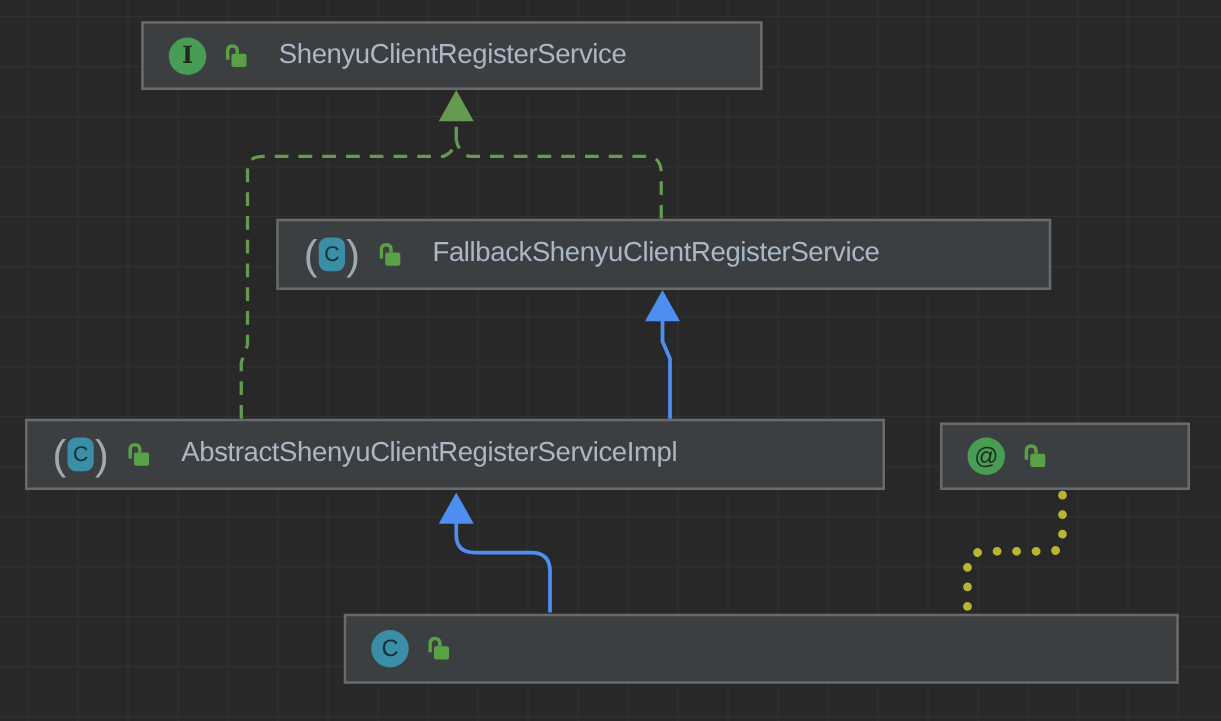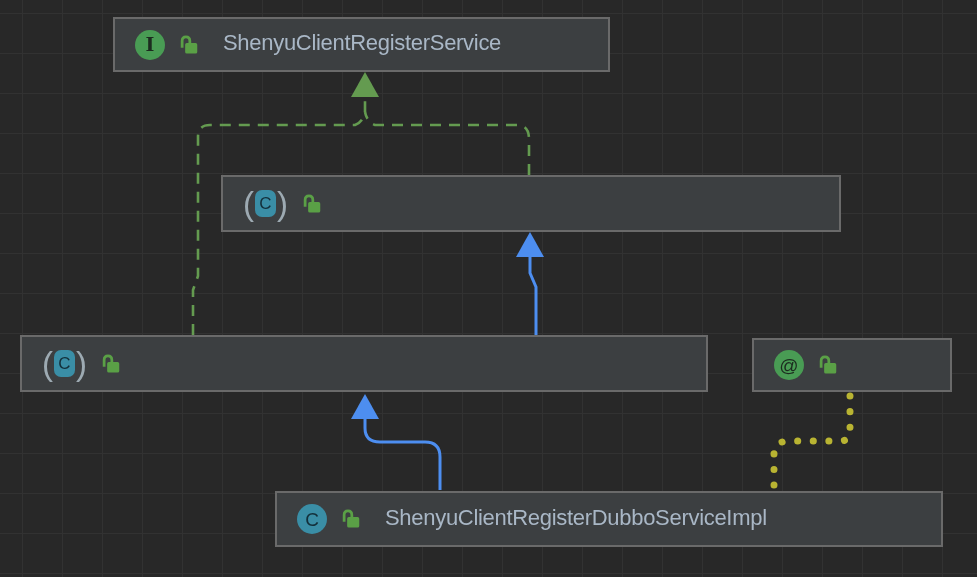--- a/index.html
+++ b/index.html
@@ -95,50 +95,51 @@
       <span class="paren">(</span>
       <span class="badge">
           <span>C</span>
         </span>
       <span class="paren">)</span>
     </span>
     <svg class="lock" width="22" height="22" viewBox="0 0 16 16">
       <path d="M3 10 V5 Q3 2 5.8 2 Q8.6 2 8.6 5 V6.6" fill="none" stroke="#5aa046" stroke-width="2"></path>
       <rect x="5.2" y="6.6" width="8.8" height="7.6" rx="1.2" fill="#5aa046"></rect>
     </svg>
+    <span class="label">FallbackShenyuClientRegisterService</span>
   </div>
 
   <div class="node n-abstract">
     <span class="abs-icon">
       <span class="paren">(</span>
       <span class="badge">
           <span>C</span>
         </span>
       <span class="paren">)</span>
     </span>
     <svg class="lock" width="22" height="22" viewBox="0 0 16 16">
       <path d="M3 10 V5 Q3 2 5.8 2 Q8.6 2 8.6 5 V6.6" fill="none" stroke="#5aa046" stroke-width="2"></path>
       <rect x="5.2" y="6.6" width="8.8" height="7.6" rx="1.2" fill="#5aa046"></rect>
     </svg>
+    <span class="label">AbstractShenyuClientRegisterServiceImpl</span>
   </div>
 
   <div class="node n-service">
     <span class="circle-icon green-bg">
       <span class="glyph">@</span>
     </span>
     <svg class="lock" width="22" height="22" viewBox="0 0 16 16">
       <path d="M3 10 V5 Q3 2 5.8 2 Q8.6 2 8.6 5 V6.6" fill="none" stroke="#5aa046" stroke-width="2"></path>
       <rect x="5.2" y="6.6" width="8.8" height="7.6" rx="1.2" fill="#5aa046"></rect>
     </svg>
   </div>
 
   <div class="node n-dubbo">
     <span class="circle-icon teal-bg">
       <span class="glyph-teal">C</span>
     </span>
     <svg class="lock" width="22" height="22" viewBox="0 0 16 16">
       <path d="M3 10 V5 Q3 2 5.8 2 Q8.6 2 8.6 5 V6.6" fill="none" stroke="#5aa046" stroke-width="2"></path>
       <rect x="5.2" y="6.6" width="8.8" height="7.6" rx="1.2" fill="#5aa046"></rect>
     </svg>
-    <span class="label">ShenyuClientRegisterDubboServiceImpl</span>
   </div>
 
 </div>
 
 </body></html>

